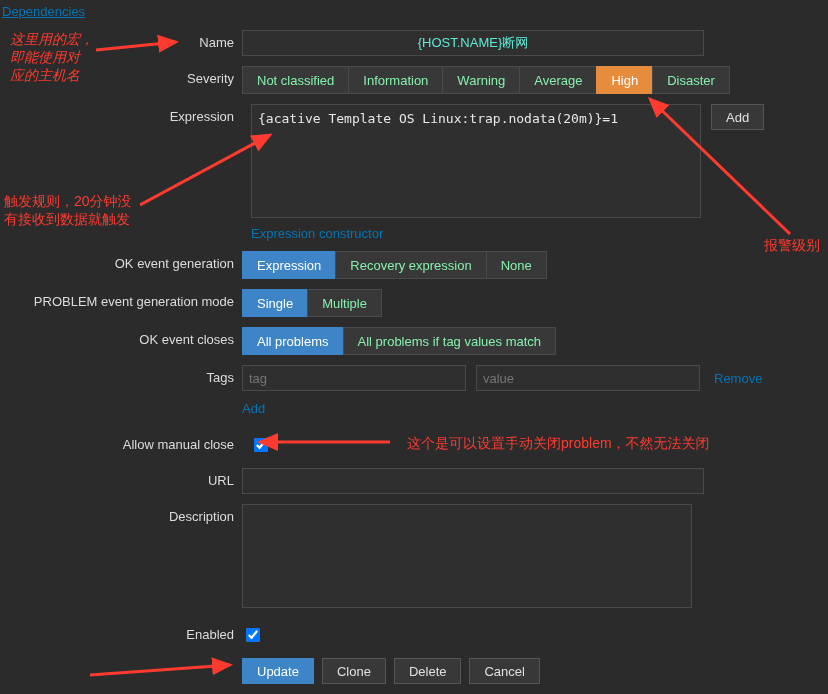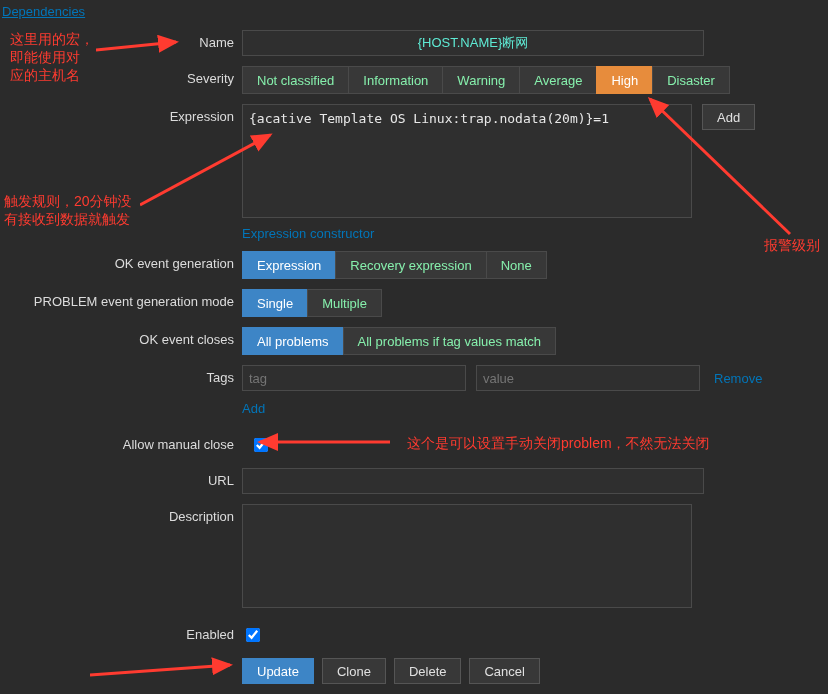--- a/index.html
+++ b/index.html
@@ -47,21 +47,21 @@
           <div class="seg">Information</div>
           <div class="seg">Warning</div>
           <div class="seg">Average</div>
           <div class="seg orange">High</div>
           <div class="seg">Disaster</div>
         </div>
     </div>
 
     <div class="row">
       <div class="label">Expression</div>
-      <div class="field" style="flex-direction:column;align-items:flex-start;">
+      <div class="field" style="flex-direction:column;align-items:flex-start;margin-left:9px;">
         <div style="display:flex;align-items:flex-start;">
           <textarea class="textarea" style="width: 436px; height: 100px;">{acative Template OS Linux:trap.nodata(20m)}=1</textarea>
           <button class="btn" style="margin-left:10px;">Add</button>
         </div>
         <span class="link" style="margin-top:8px;">Expression constructor</span>
       </div>
     </div>
 
     <div class="row">
       <div class="label">OK event generation</div>
@@ -133,21 +133,21 @@
       <div class="field">
         <button class="btn primary">Update</button>
         <button class="btn">Clone</button>
         <button class="btn">Delete</button>
         <button class="btn">Cancel</button>
       </div>
     </div>
 
   </div>
 
-  <div class="ann" style="left:10px;top:30px;">这里用的宏，
+  <div class="ann" style="left:10px;top:30px;font-style:italic;">这里用的宏，
 即能使用对
 应的主机名</div>
   <div class="ann" style="left:4px;top:192px;">触发规则，20分钟没
 有接收到数据就触发</div>
   <div class="ann" style="left:764px;top:236px;">报警级别</div>
   <div class="ann" style="left:407px;top:434px;">这个是可以设置手动关闭problem，不然无法关闭</div>
 
   <svg class="arrow" style="left:96px;top:30px;width:90px;height:30px;">
     <defs>
         <marker id="ah1" markerWidth="8" markerHeight="8" refX="6" refY="3" orient="auto">

